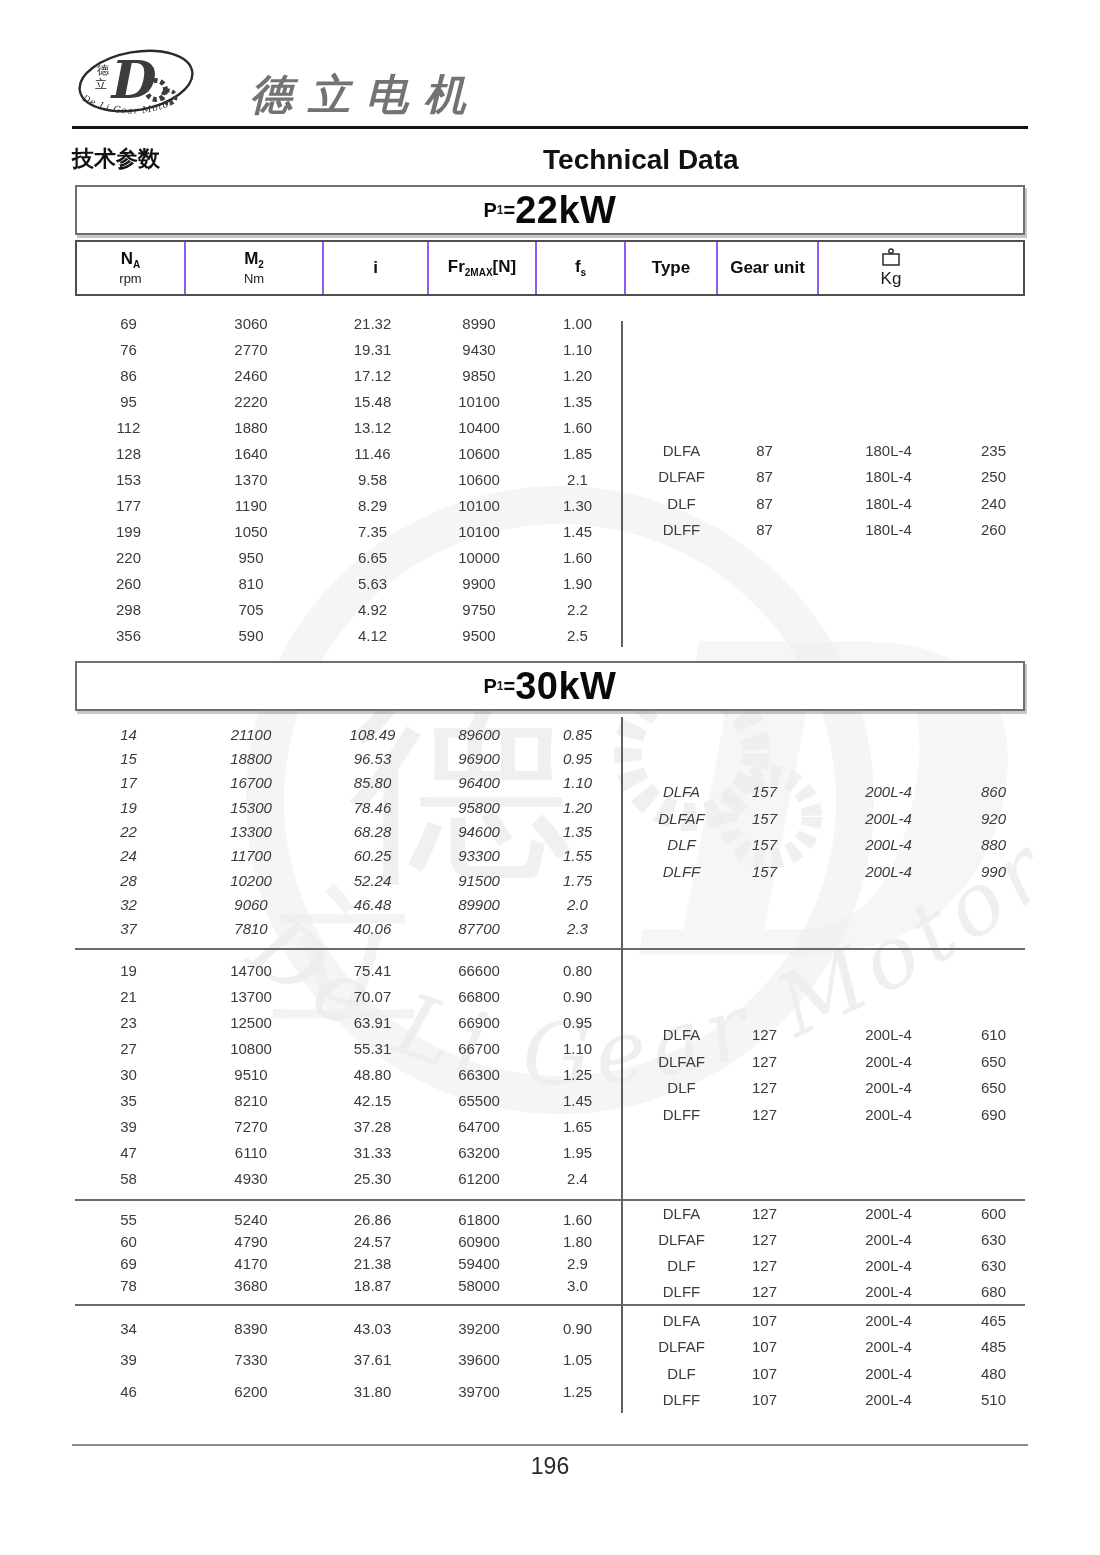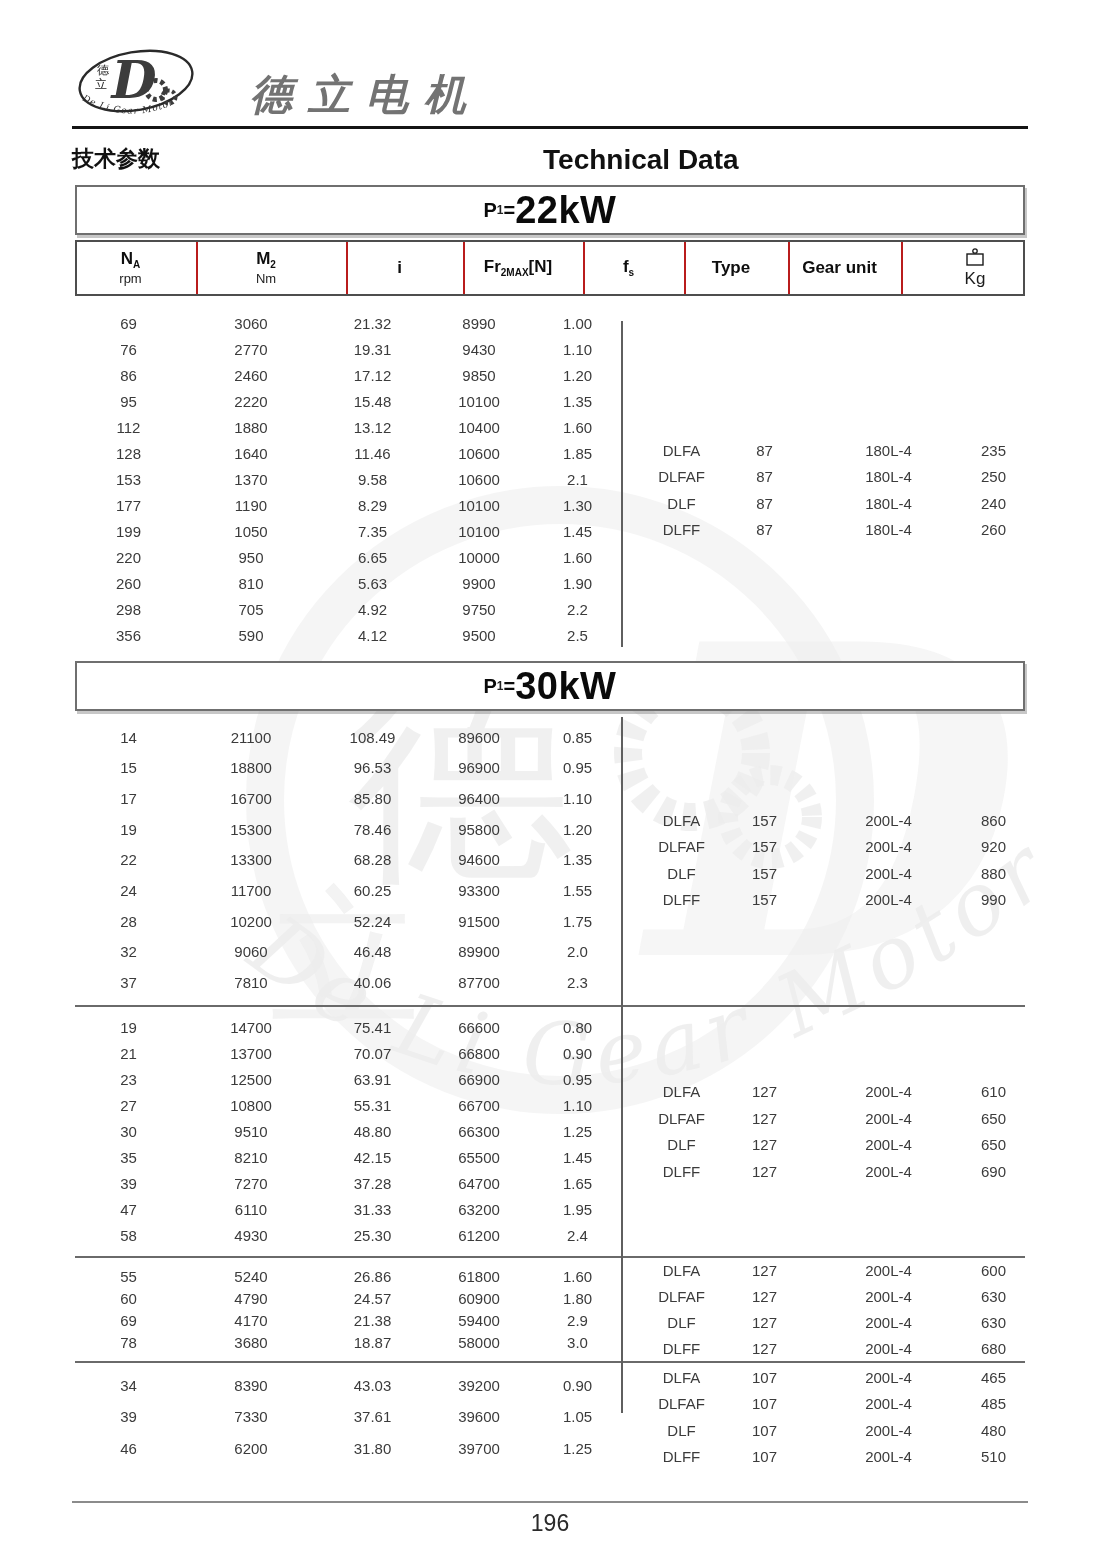--- a/index.html
+++ b/index.html
@@ -32,24 +32,24 @@
     position:relative;z-index:2;
   }
   .banner .p-small{font-size:20px;font-weight:bold;color:#0a0a0a;}
   .banner sub{font-size:12px;font-weight:bold;}
   .banner .p-big{font-size:38px;font-weight:bold;color:#0a0a0a;letter-spacing:0.5px;}
 
   
   .cols-header{
     width:950px;height:56px;margin:5px auto 0 auto;border:2px solid #4e4e4e;box-sizing:border-box;
     display:grid;grid-template-columns:107px 138px 105px 108px 89px 92px 101px 146px 60px;
-    background:#fff;position:relative;z-index:2;gap:12px;
+    background:#fff;position:relative;z-index:2;
   }
   .hcell{
-    border-left:2px solid #b91c1c;display:flex;flex-direction:column;align-items:center;justify-content:center;
+    border-left:2px solid #8b5cf6;display:flex;flex-direction:column;align-items:center;justify-content:center;
     line-height:1.1;
   }
   .hcell:first-child{border-left:none;}
   .hmain{font-size:17px;font-weight:bold;color:#0e0e0e;}
   .hmain sub{font-size:10px;}
   .hunit{font-size:13px;color:#1c1c1c;margin-top:1px;}
   .kg-icon{line-height:0;margin-bottom:1px;}
 
   
   .section-data{position:relative;width:950px;margin:0 auto;z-index:1;}
@@ -283,21 +283,21 @@
 
     <div class="banner" style="margin-top:6px;">
       <span class="p-small">P</span>
         <sub>1</sub>
         <span class="p-small">=</span>
         <span class="p-big">30kW</span>
     </div>
 
     <div class="section-data sec2">
       <div class="vline" style="top:2px;height:696px;"></div>
-      <div class="block" style="height:290px;">
+      <div class="block" style="height:233px;font-style:italic;">
         <div class="left">
             <div class="drow">
               <div class="dcell">14</div>
               <div class="dcell">21100</div>
               <div class="dcell">108.49</div>
               <div class="dcell">89600</div>
               <div class="dcell">0.85</div>
             </div>
             <div class="drow">
               <div class="dcell">15</div>

